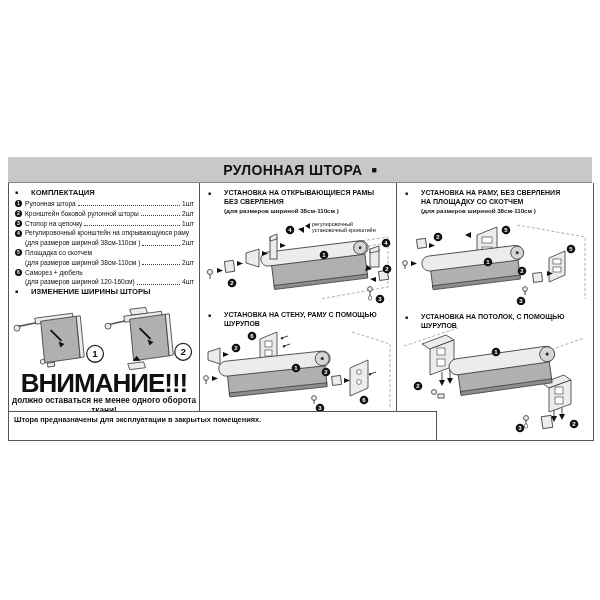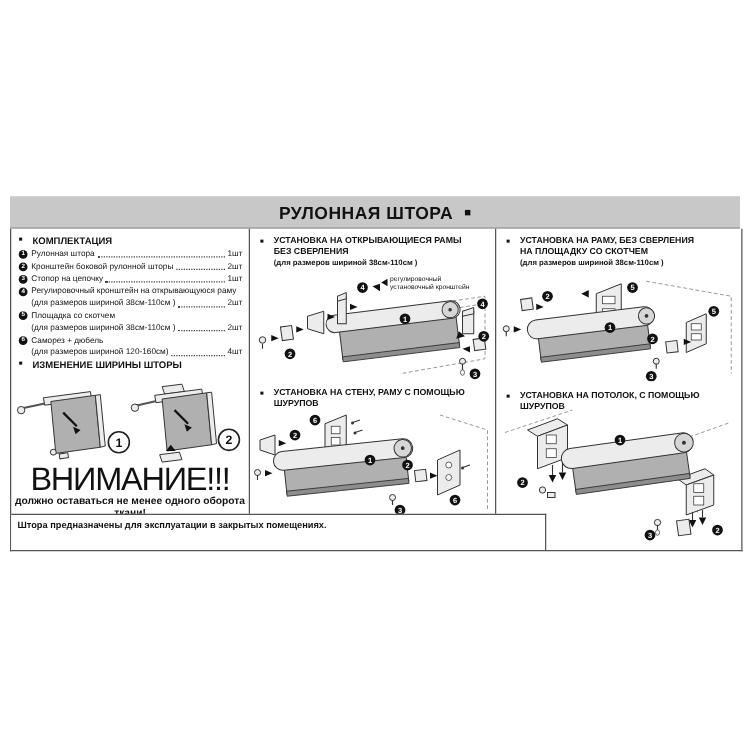--- a/index.html
+++ b/index.html
@@ -12,41 +12,41 @@
   .titlebar .tsep{font-size:9px;}
   .content{position:absolute;left:0;top:26px;width:584px;height:257px;background:#fff;
            border-left:1px solid #555;border-right:1px solid #555;border-bottom:1px solid #555;}
   .vline{position:absolute;top:0;width:1px;height:229px;background:#555;}
   .v1{left:190px;} .v2{left:387px;}
   .col{position:absolute;top:0;}
   .col-left{left:0;width:190px;height:229px;}
   .col-mid{left:191px;width:196px;height:229px;}
   .col-right{left:388px;width:195px;height:257px;}
 
-  .sh{display:flex;gap:8px;font-weight:bold;}
+  .sh{display:flex;gap:13px;font-weight:bold;}
   .sqb{font-size:5px;line-height:9px;}
   .h1line{font-size:7.6px;line-height:9px;}
   .shtxt{font-size:7px;line-height:8.6px;}
   .subnote{font-size:6.2px;font-weight:bold;margin-top:1px;}
 
   .lk-h{position:absolute;left:6px;top:5px;}
   .lk-list{position:absolute;left:6px;top:17px;right:5px;}
   .li{display:flex;align-items:flex-end;margin-bottom:2.4px;font-size:6.6px;line-height:7.4px;}
   .li .n{flex:none;width:7px;height:7px;border-radius:50%;background:#111;color:#fff;
          font-size:5px;font-weight:bold;display:inline-flex;align-items:center;justify-content:center;
          margin-right:3px;line-height:7px;}
   .li .nm{white-space:nowrap;}
   .li .ld{flex:1;border-bottom:1px dotted #444;margin:0 2px 1px 2px;min-width:4px;}
   .li .qt{flex:none;}
   .li.sub{padding-left:10px;}
 
   .lw-h{position:absolute;left:6px;top:104px;}
   .la-svg{position:absolute;left:2px;top:123px;}
   .la-title{position:absolute;left:0;top:187px;width:190px;text-align:center;
-            font-size:26px;font-weight:normal;letter-spacing:-1px;line-height:26px;}
+            font-size:26px;font-weight:bold;letter-spacing:-1px;line-height:26px;}
   .la-text{position:absolute;left:0;top:213px;width:190px;text-align:center;
            font-size:8.2px;font-weight:bold;line-height:9.6px;}
 
   .m1-h{position:absolute;left:8px;top:6px;}
   .m1-callout{position:absolute;right:4px;top:38px;width:80px;font-size:5.4px;line-height:6.4px;
               padding-left:8px;z-index:3;}
   .tri{position:absolute;left:1px;top:2px;width:0;height:0;border-top:3px solid transparent;
        border-bottom:3px solid transparent;border-right:5px solid #111;}
   .m1-svg{position:absolute;left:2px;top:42px;}
   .m2-h{position:absolute;left:8px;top:128px;}

